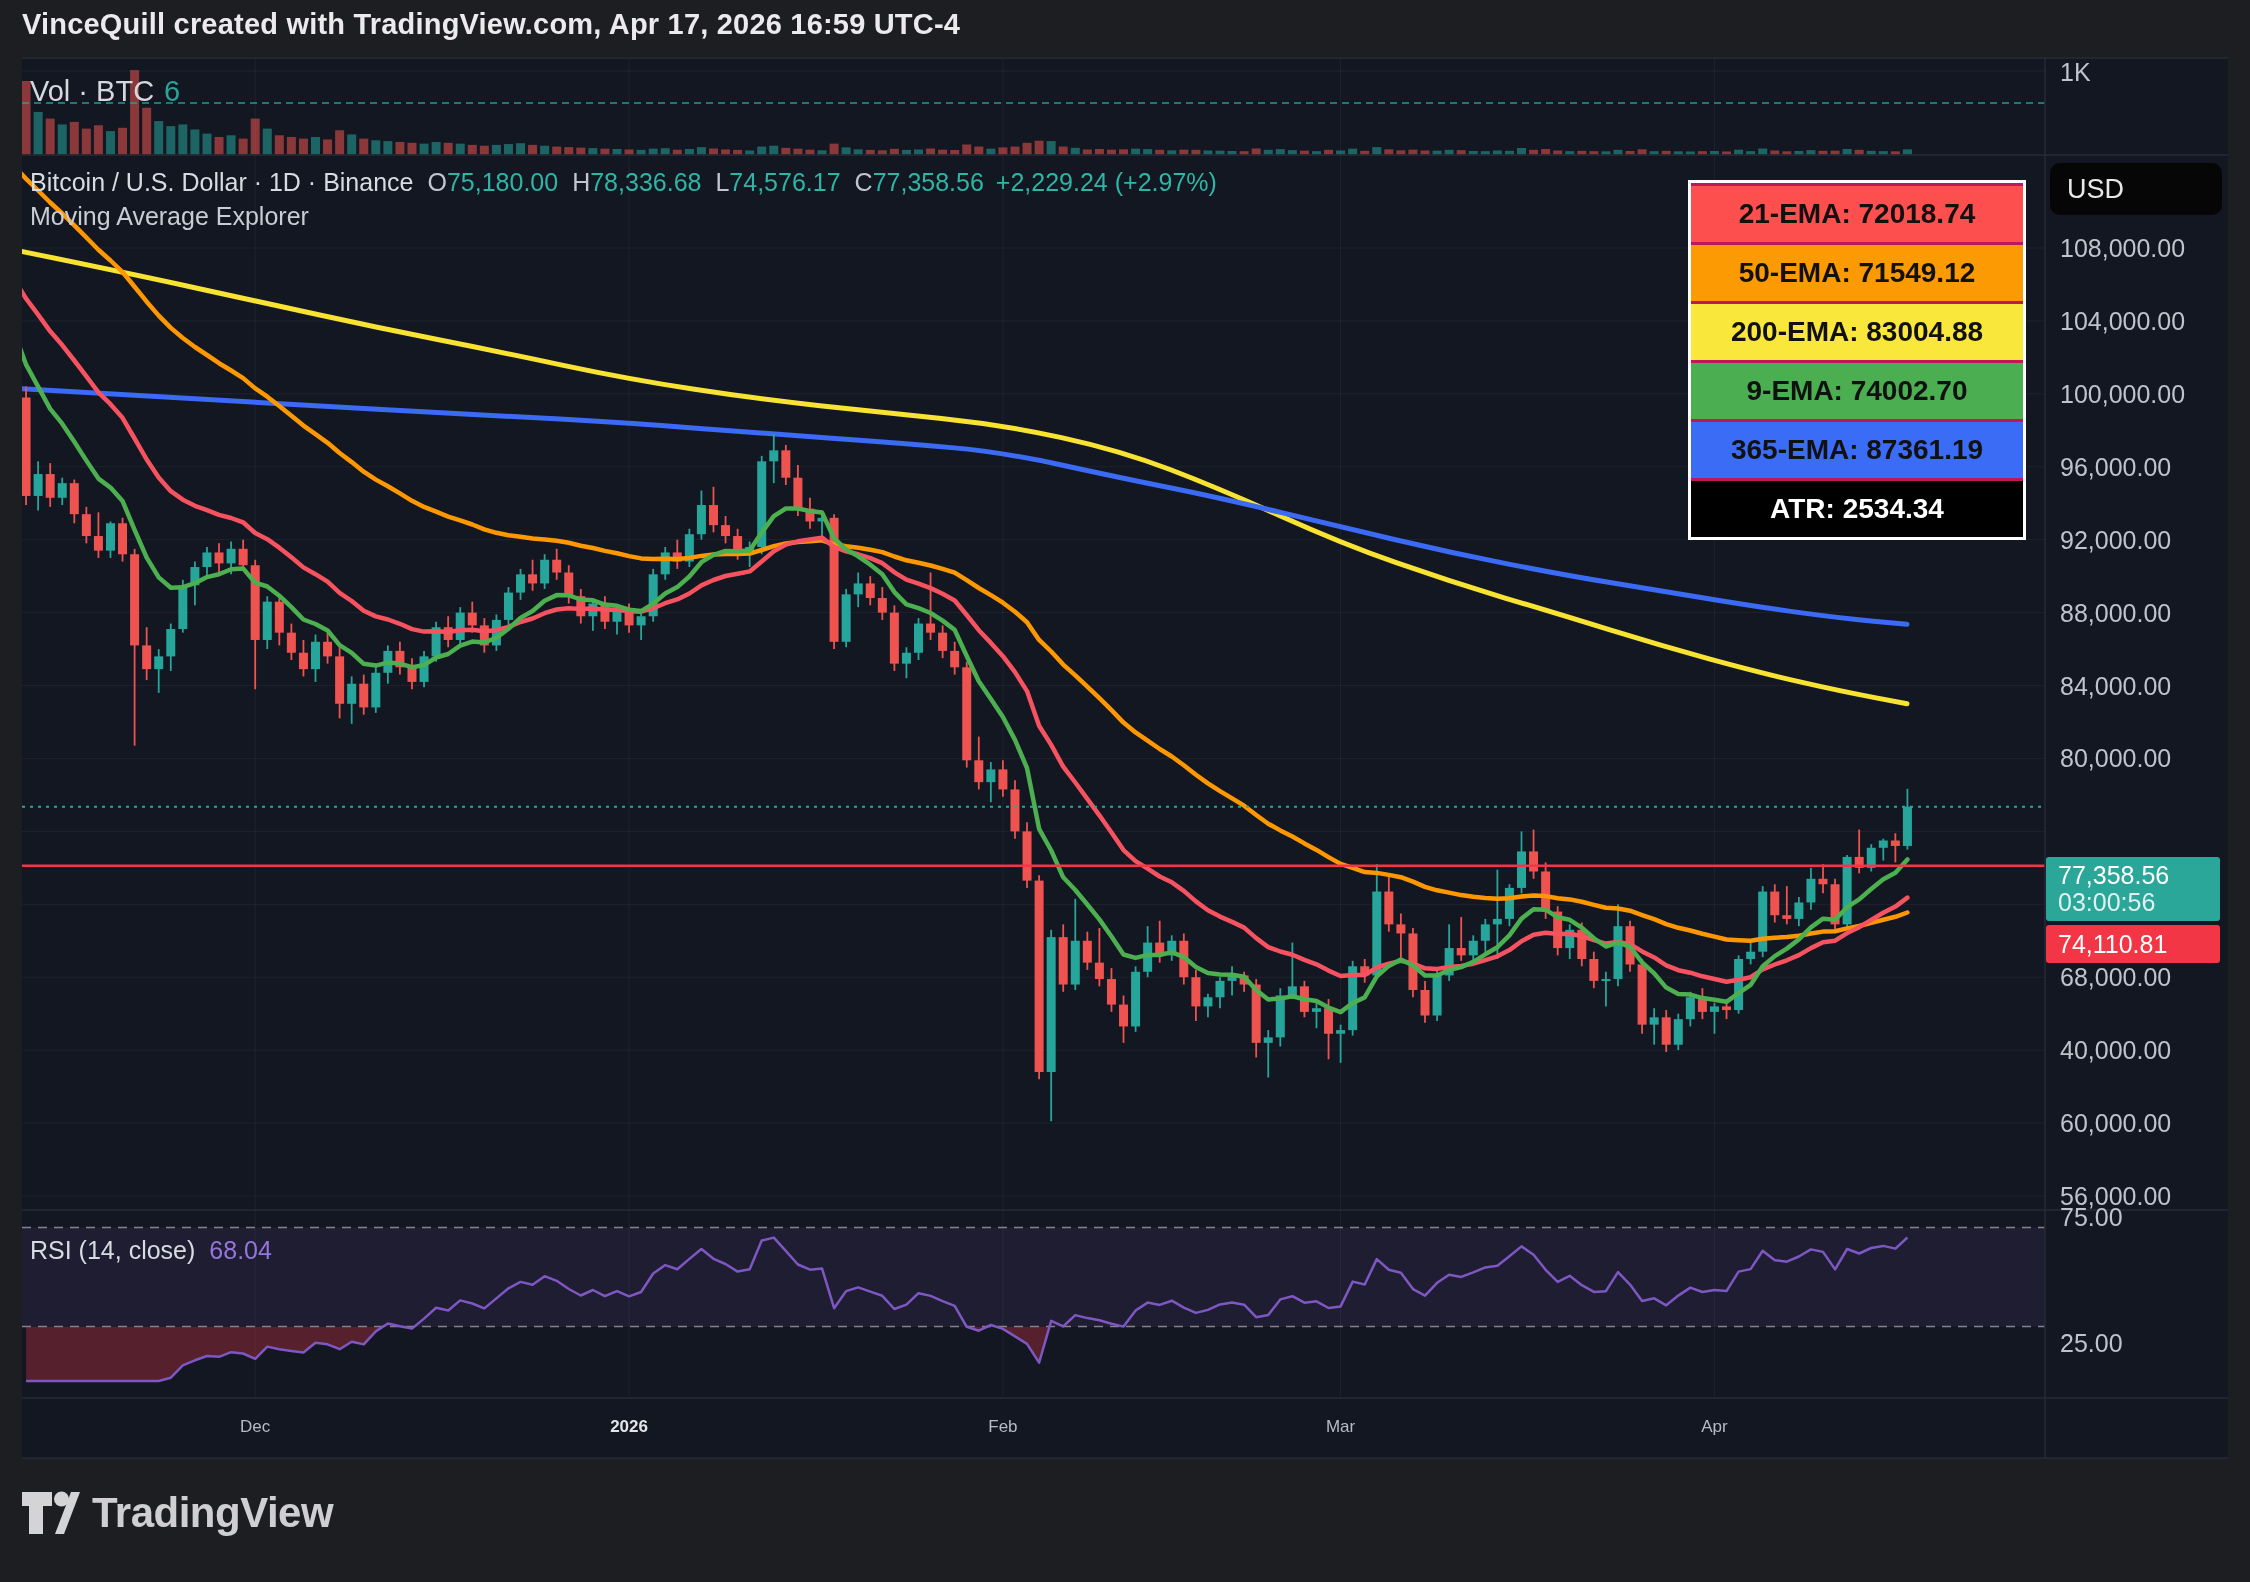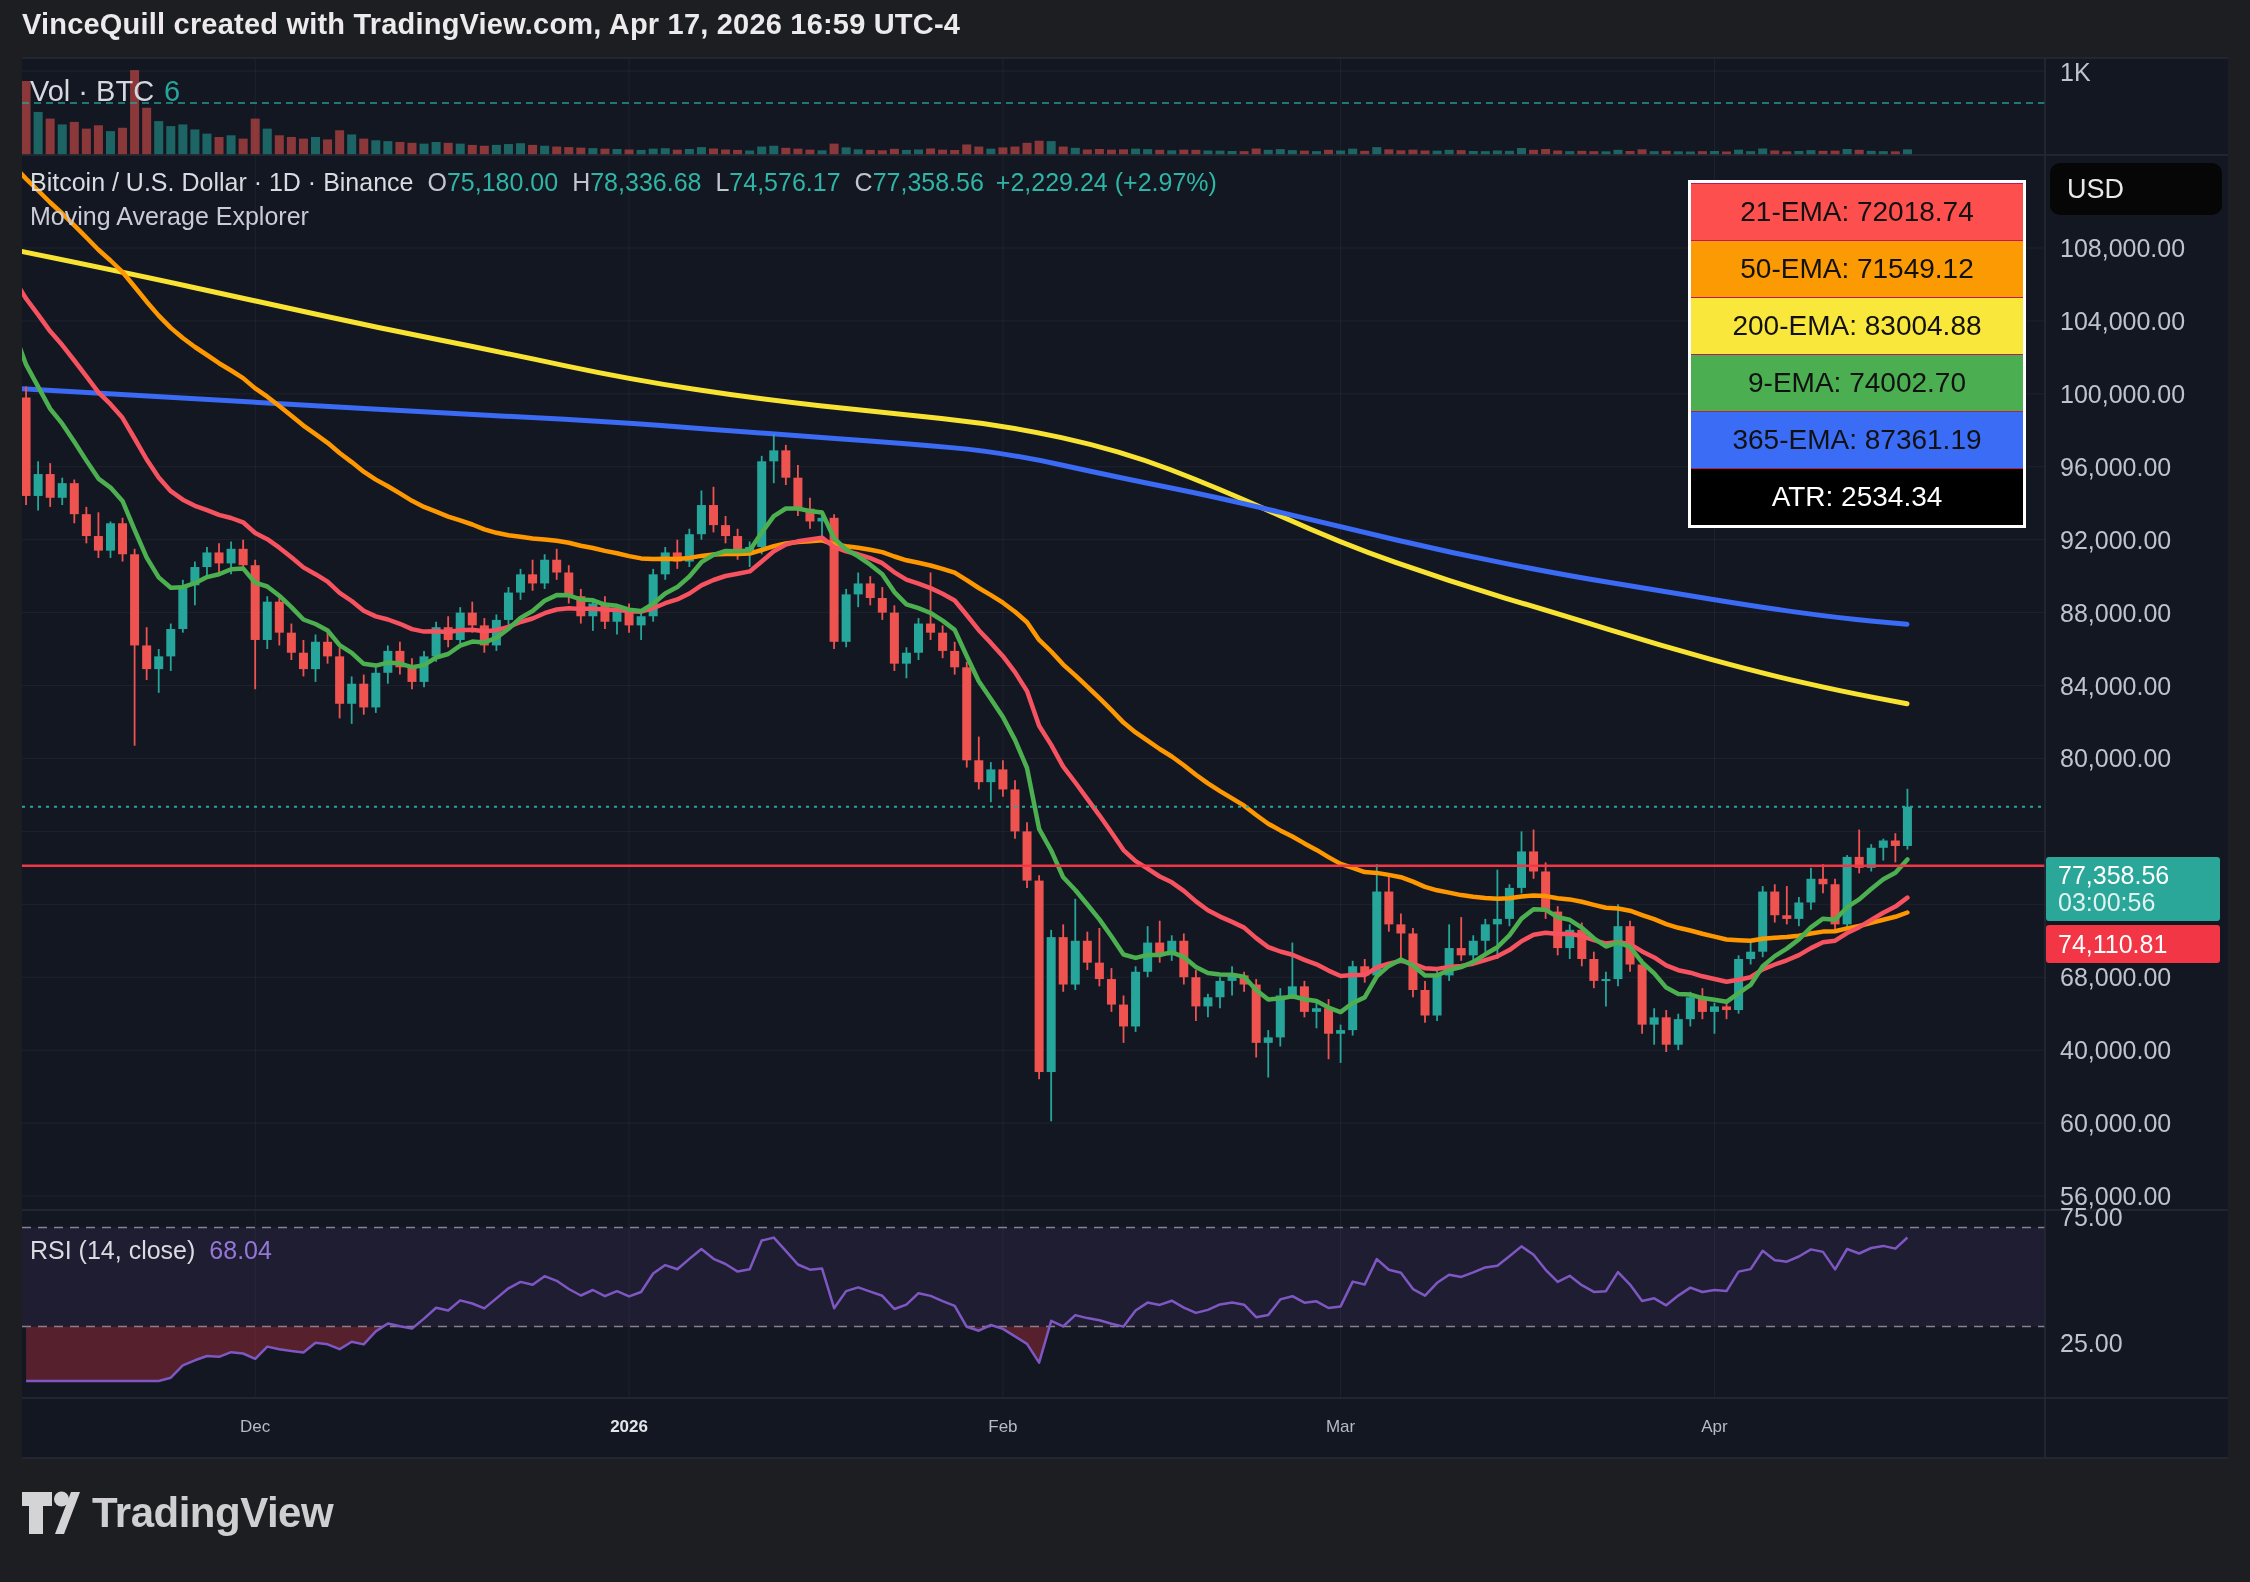--- a/index.html
+++ b/index.html
@@ -11,22 +11,22 @@
   .vol-label{left:30px;top:75px;font-size:29px;color:#d5d8de;}
   .vol-label .n{color:#26a69a;margin-left:10px;}
   .sym-row{left:30px;top:168px;font-size:25px;color:#d8dbe0;white-space:nowrap;}
   .sym-row .k{color:#c2c5cd;margin-left:14px;}
   .sym-row .v{color:#2fb5a6;}
   .sym-row .chg{color:#2fb5a6;margin-left:12px;}
   .ind-label{left:30px;top:202px;font-size:25px;color:#c9ccd4;}
   .legend{left:1688px;top:180px;width:332px;border:3px solid #fff;background:#fff;}
   .legend .title{background:#2b2226;color:#f2eef0;font-size:34px;font-weight:600;
                  text-align:center;padding:14px 0;}
-  .legend .row{font-size:28px;font-weight:400;text-align:center;padding:12px 0;
-               border-top:1px solid #be185d;}
+  .legend .row{font-size:28px;font-weight:700;text-align:center;padding:12px 0;
+               border-top:3px solid #be185d;}
   .usd-btn{left:2050px;top:163px;width:172px;height:52px;background:#060606;border-radius:10px;
            color:#e8e8ea;font-size:27px;line-height:52px;padding-left:17px;box-sizing:border-box;}
   .pl{left:2060px;font-size:25px;color:#bfc3cc;transform:translateY(-50%);}
   .badge-teal{left:2046px;top:857px;width:162px;background:#2ba79a;color:#fff;font-size:25px;
               text-align:left;padding:5px 0 5px 12px;border-radius:3px;line-height:27px;}
   .badge-teal .cd{color:rgba(255,255,255,.85);}
   .badge-red{left:2046px;top:925px;width:162px;background:#f23645;color:#fff;font-size:25px;
              padding-left:12px;line-height:38px;border-radius:3px;}
   .rsi-row{left:30px;top:1236px;font-size:25px;color:#d8dbe0;}
   .rsi-row .v{color:#9576d9;margin-left:14px;}

